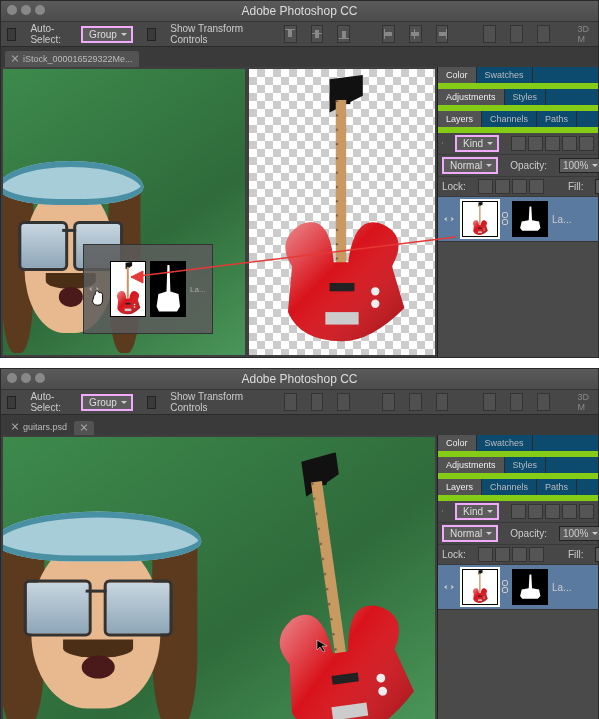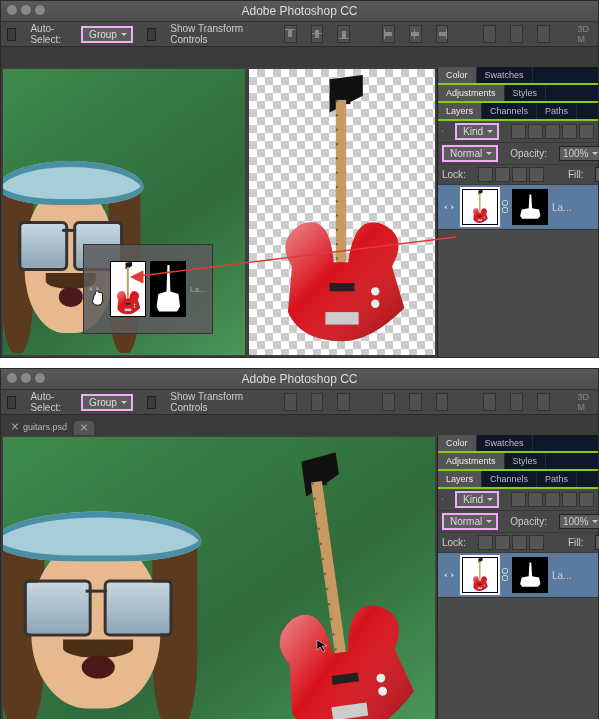--- a/index.html
+++ b/index.html
@@ -19,21 +19,21 @@
   .tab.act{background:#535353}
   .xicon{width:8px;height:8px;position:relative}
   .xicon:before,.xicon:after{content:"";position:absolute;left:0;top:3px;width:8px;height:1px;background:#aaa}
   .xicon:before{transform:rotate(45deg)}.xicon:after{transform:rotate(-45deg)}
   .body{display:flex;height:290px;position:relative}
   .canvases{flex:1;display:flex;background:#3f3f3f}
   .canvas{position:relative;margin:2px;background:#fff;flex:1;overflow:hidden}
   .green{background:linear-gradient(145deg,#3d8a4c 0%,#2f6b3b 60%,#4a9659 100%)}
   .checker{background-image:linear-gradient(45deg,#ccc 25%,transparent 25%),linear-gradient(-45deg,#ccc 25%,transparent 25%),linear-gradient(45deg,transparent 75%,#ccc 75%),linear-gradient(-45deg,transparent 75%,#ccc 75%);background-size:16px 16px;background-position:0 0,0 8px,8px -8px,-8px 0;background-color:#fff}
   .panels{width:160px;background:#474747;border-left:1px solid #222;display:flex;flex-direction:column}
-  .phdr{display:flex;background:#0f172a;border-bottom:2px solid #84cc16}
+  .phdr{display:flex;background:#0c4a6e;border-bottom:6px solid #84cc16}
   .ptab{padding:3px 8px;font-size:9px;color:#bbb;border-right:1px solid #2a2a2a}
   .ptab.act{background:#535353;color:#eee}
   .row{display:flex;align-items:center;padding:2px 4px;gap:12px;border-bottom:1px solid #3a3a3a}
   .icons{display:flex;gap:2px}
   .icons span{width:13px;height:13px;border:1px solid #333;background:#555;display:inline-block}
   .layers{flex:1;background:#4a4a4a;overflow:auto}
   .layer{display:flex;align-items:center;padding:4px 2px;gap:4px;border-bottom:1px solid #333}
   .eye{width:18px;display:flex;justify-content:center}
   .eye svg{width:12px;height:12px;fill:#ccc}
   .thumb{width:34px;height:34px;border:1px solid #000;background:#fff;position:relative;overflow:hidden}
@@ -153,20 +153,24 @@
           </svg>
         </span>
     <div style="width:10px"></div>
     <span class="alignbtn"></span>
     <span class="alignbtn"></span>
     <span class="alignbtn"></span>
     <div style="flex:1"></div>
     <span style="font-size:9px;color:#888">3D M</span>
   </div>
   <div class="tabbar">
+    <div class="tab act">
+          <span class="xicon"></span>
+          <span>iStock_000016529322Me...</span>
+        </div>
   </div>
   <div class="body">
     <div class="canvases">
       <div class="canvas green" style="flex:1.3">
         <div class="face">
           <div class="hairL"></div>
               <div class="hairR"></div>
           <div class="skin"></div>
           <div class="band"></div>
           <div class="glasses">

